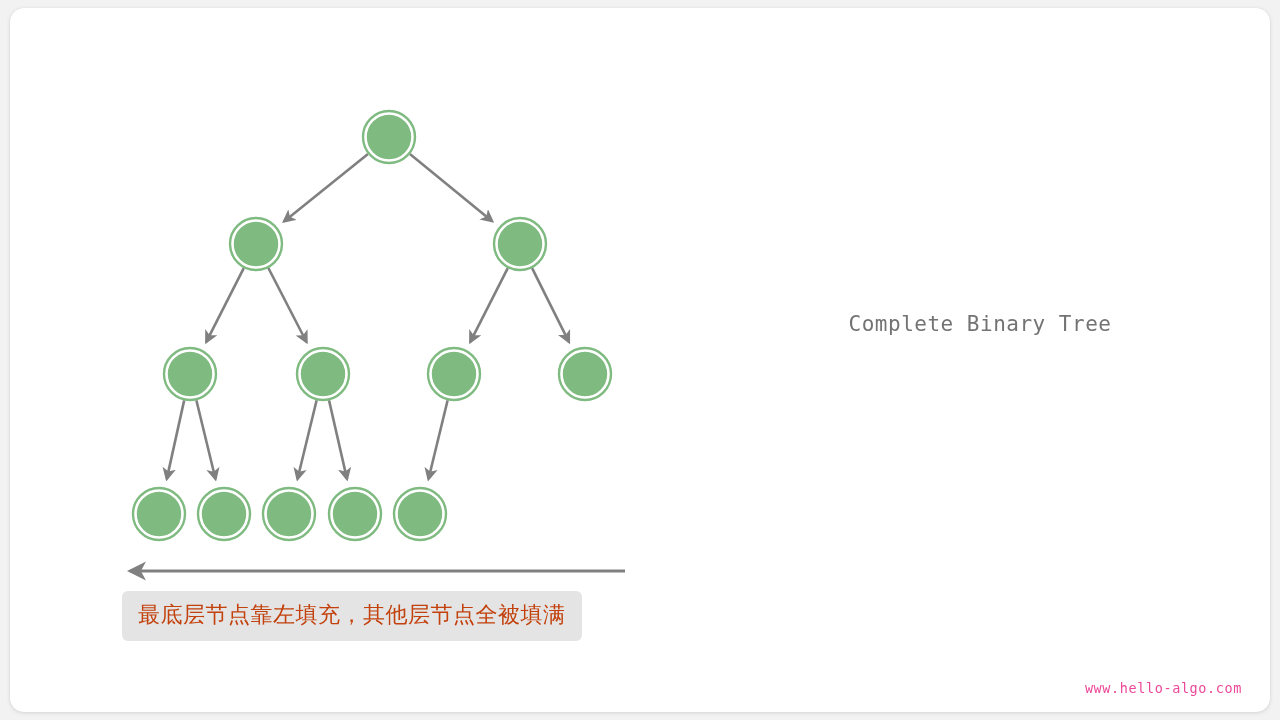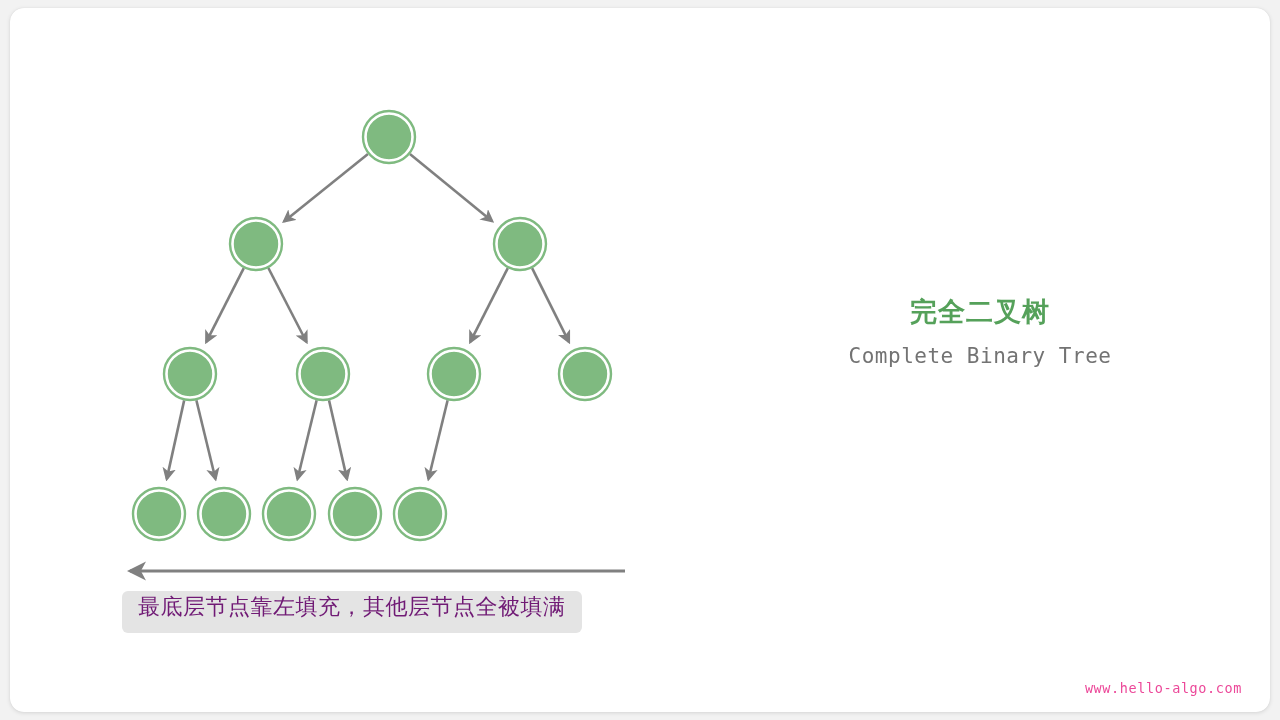--- a/index.html
+++ b/index.html
@@ -67,24 +67,24 @@
     white-space: nowrap;
   }
 
   
   .note-box {
     position: absolute;
     left: 112px;
     top: 583px;
     background: #e4e4e4;
     border-radius: 6px;
-    padding: 1px 16px 11px 16px;
+    padding: 9px 16px 11px 16px;
     font-family: "Liberation Sans", sans-serif;
     font-size: 22px;
-    color: #701a75;
+    color: #c2410c;
     letter-spacing: 0.5px;
     white-space: nowrap;
   }
 
   
   .watermark {
     position: absolute;
     right: 28px;
     bottom: 16px;
     font-family: "DejaVu Sans Mono", "Liberation Mono", monospace;
@@ -173,21 +173,20 @@
               <circle cx="410" cy="506" r="26" fill="none" stroke="#7fba80" stroke-width="2.4"></circle>
               <circle cx="410" cy="506" r="23" fill="#7fba80" stroke="#ffffff" stroke-width="1.6"></circle>
             </g>
           </g>
 
         <line id="note-arrow" stroke="#808080" stroke-width="3.2" marker-end="url(#arrowhead-flat)" x1="615" y1="563" x2="120" y2="563"></line>
       </svg>
     </div>
 
     <div class="legend">
-      <div class="legend-title">完全二叉树</div>
       <div class="legend-sub">Complete Binary Tree</div>
     </div>
 
     <div class="note-box">最底层节点靠左填充，其他层节点全被填满</div>
 
     <div class="watermark">www.hello-algo.com</div>
 
   </div>
 </div>
 

